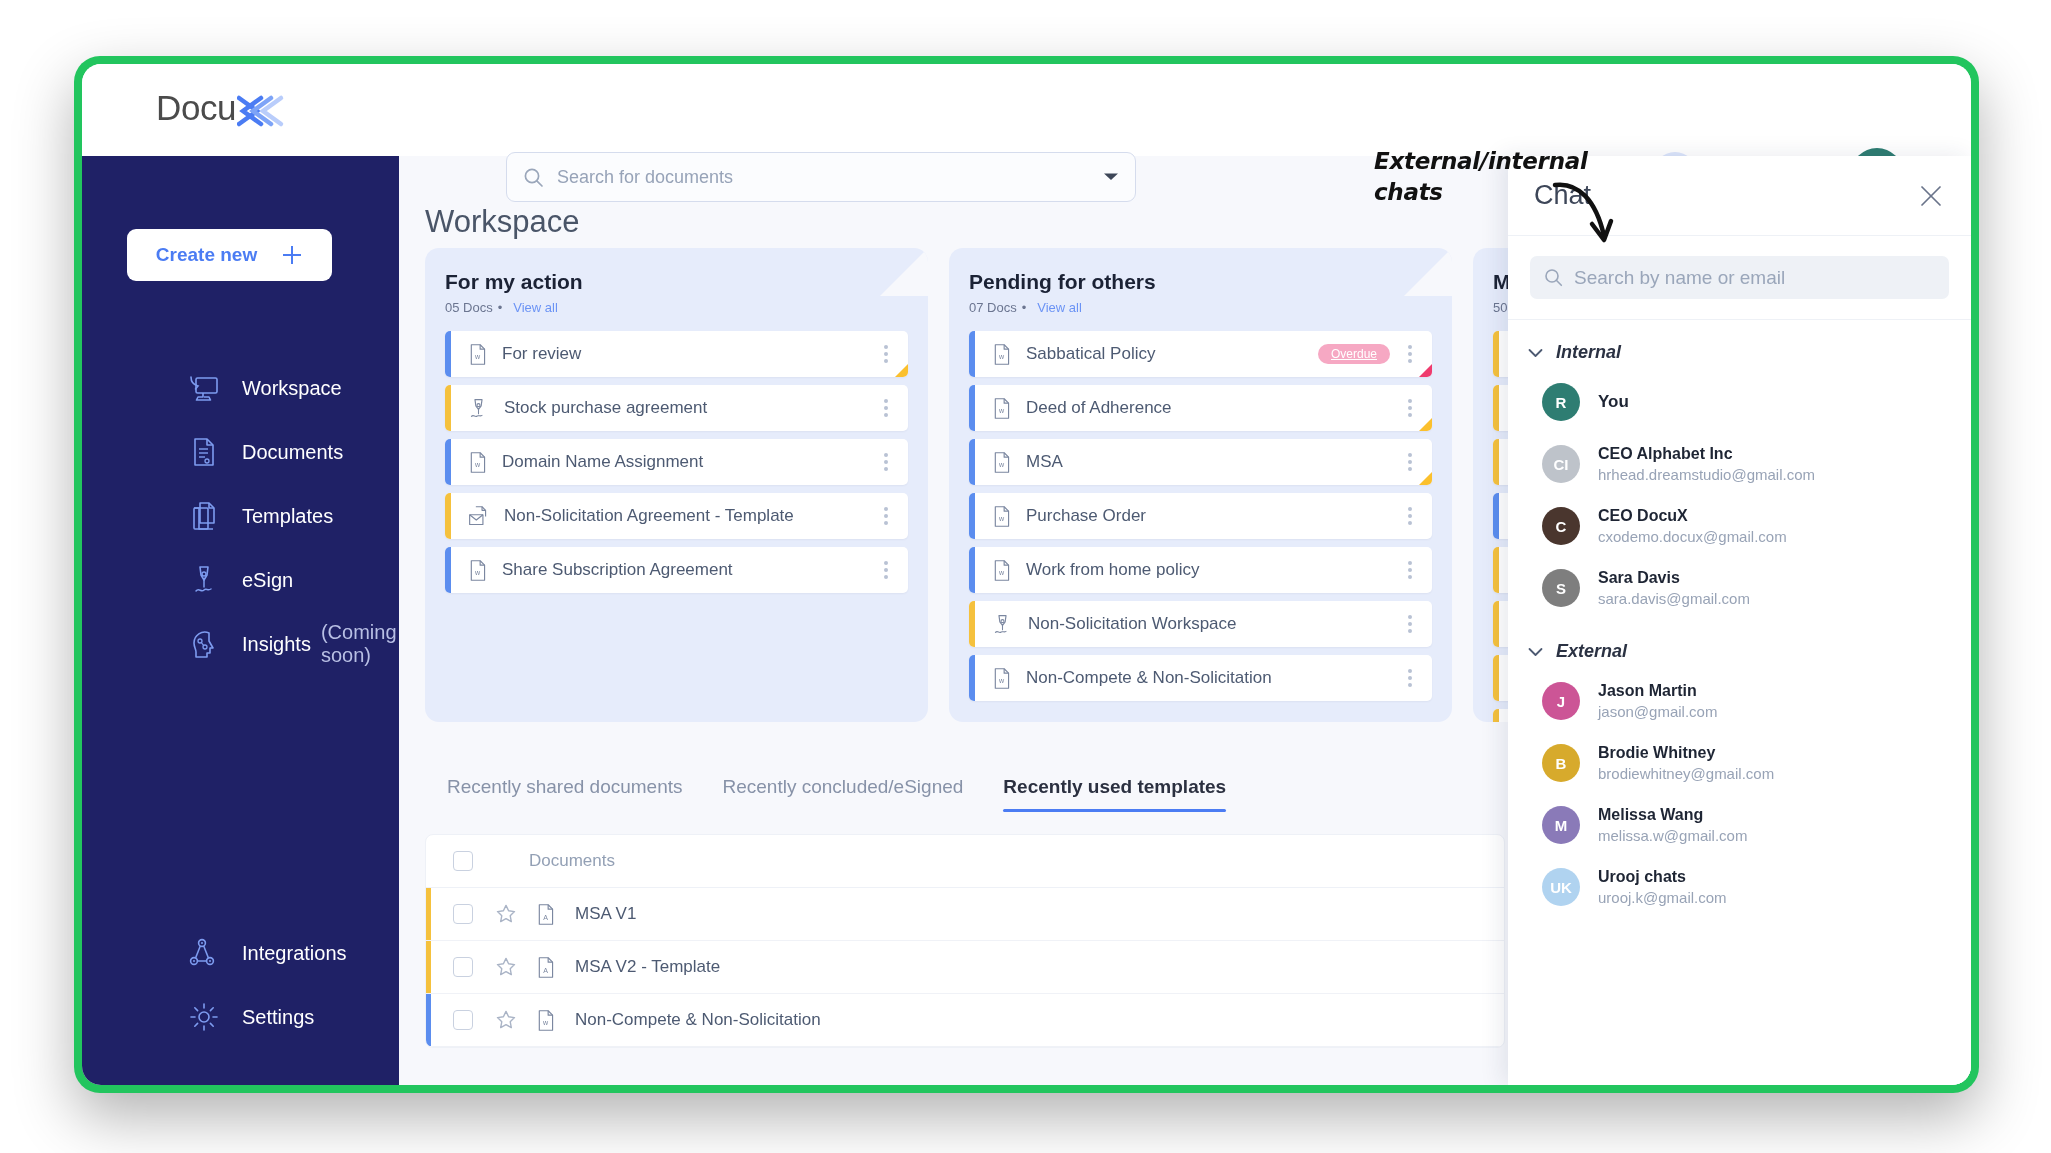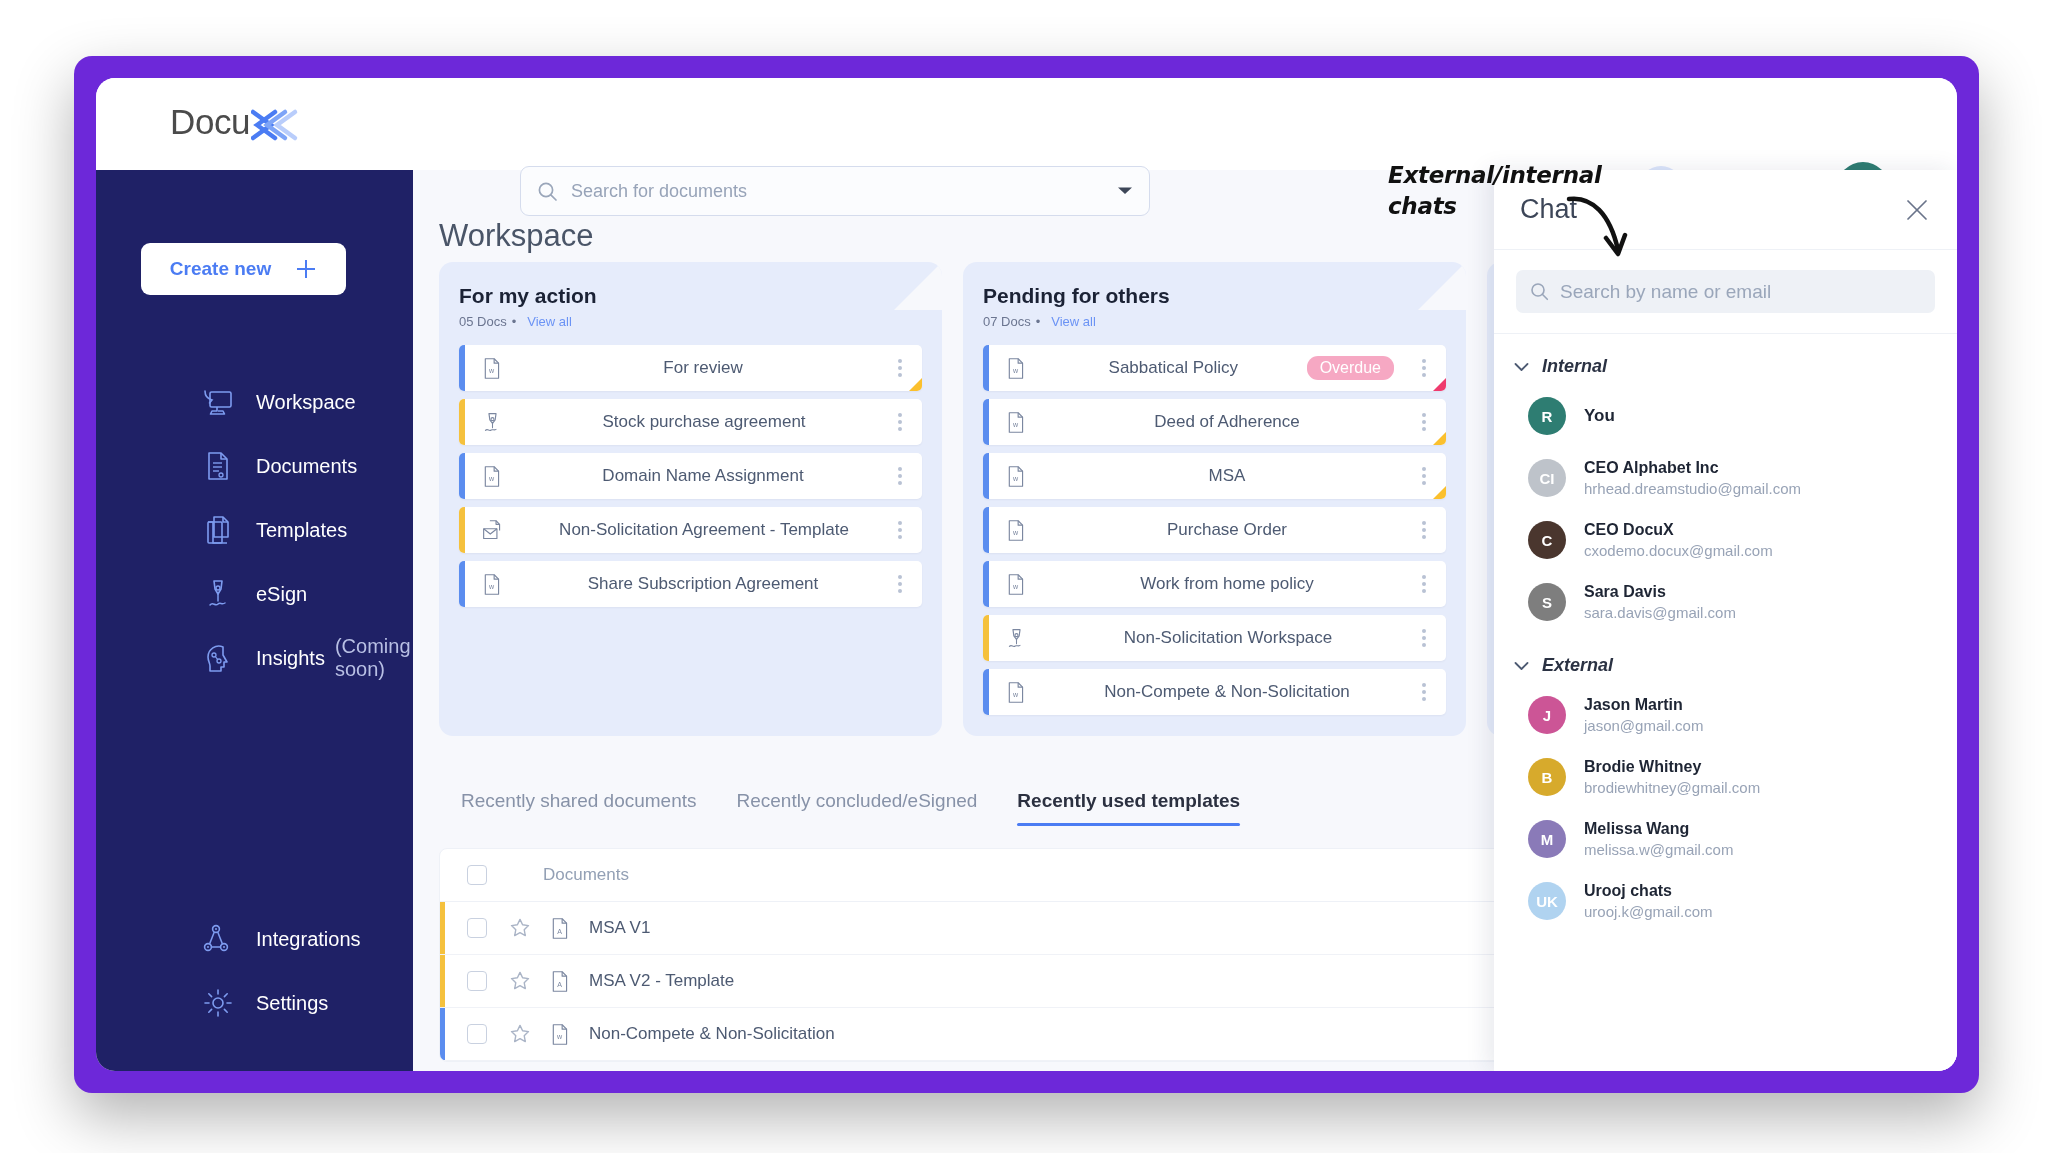--- a/index.html
+++ b/index.html
@@ -8,23 +8,23 @@
     background: #ffffff;
     font-family: "Liberation Sans", sans-serif;
     overflow: hidden;
   }
 
   
   #device-frame {
     position: absolute;
     left: 74px; top: 56px;
     width: 1905px; height: 1037px;
-    background: #6d28d9;
-    border-radius: 18px;
-    padding: 22px;
+    background: #22c55e;
+    border-radius: 26px;
+    padding: 8px;
     box-shadow: 0 24px 60px rgba(0,0,0,0.30);
   }
   #device-screen {
     position: relative;
     width: 100%; height: 100%;
     background: #f7f8fc;
     border-radius: 19px;
     overflow: hidden;
   }
 
@@ -138,37 +138,37 @@
   }
   .card::after {
     content: ""; position: absolute; right: 0; top: 0;
     border-style: solid; border-width: 0 0 48px 48px;
     border-color: transparent transparent #f7f8fc transparent;
   }
   .card-title { font-size: 21px; font-weight: 700; color: #1b2235; }
   .card-meta { margin-top: 6px; font-size: 13px; color: #6b7590; }
   .card-meta .viewall { color: #6b93f5; margin-left: 6px; }
   .card-meta .dot { margin: 0 5px; color: #6b7590; }
-  .doc-list { margin-top: 16px; text-align: center; }
+  .doc-list { margin-top: 16px; }
   .doc-row {
     position: relative;
     height: 46px; margin-bottom: 8px;
     background: #ffffff;
     border-radius: 5px;
     display: flex; align-items: center;
     padding-left: 22px; padding-right: 12px;
     box-shadow: 0 1px 2px rgba(30,40,80,0.05);
     overflow: hidden;
   }
   .doc-row .lbar { position: absolute; left: 0; top: 0; width: 6px; height: 100%; }
   .doc-row .dname { flex: 1; font-size: 17px; color: #4d5a72; margin-left: 14px; white-space: nowrap; }
   .badge-overdue {
     background: #f6a8c3; color: #ffffff;
-    font-size: 16px; border-radius: 11px;
-    padding: 3px 13px; margin-right: 20px;
+    font-size: 12px; border-radius: 11px;
+    padding: 3px 13px; margin-right: 10px; text-decoration: underline;
   }
   .kebab { width: 20px; display: flex; flex-direction: column; align-items: center; gap: 3px; }
   .kebab i { width: 4px; height: 4px; border-radius: 50%; background: #b9c2d4; display: block; }
   .fold { position: absolute; right: 0; bottom: 0; width: 0; height: 0; border-style: solid; border-width: 0 0 13px 13px; }
   .fold.y { border-color: transparent transparent #fbc02d transparent; }
   .fold.p { border-color: transparent transparent #ef3b6e transparent; }
 
   
   #bottom-panel { position: absolute; left: 26px; top: 620px; right: 0; }
   #tabs { display: flex; gap: 40px; padding-left: 22px; }

